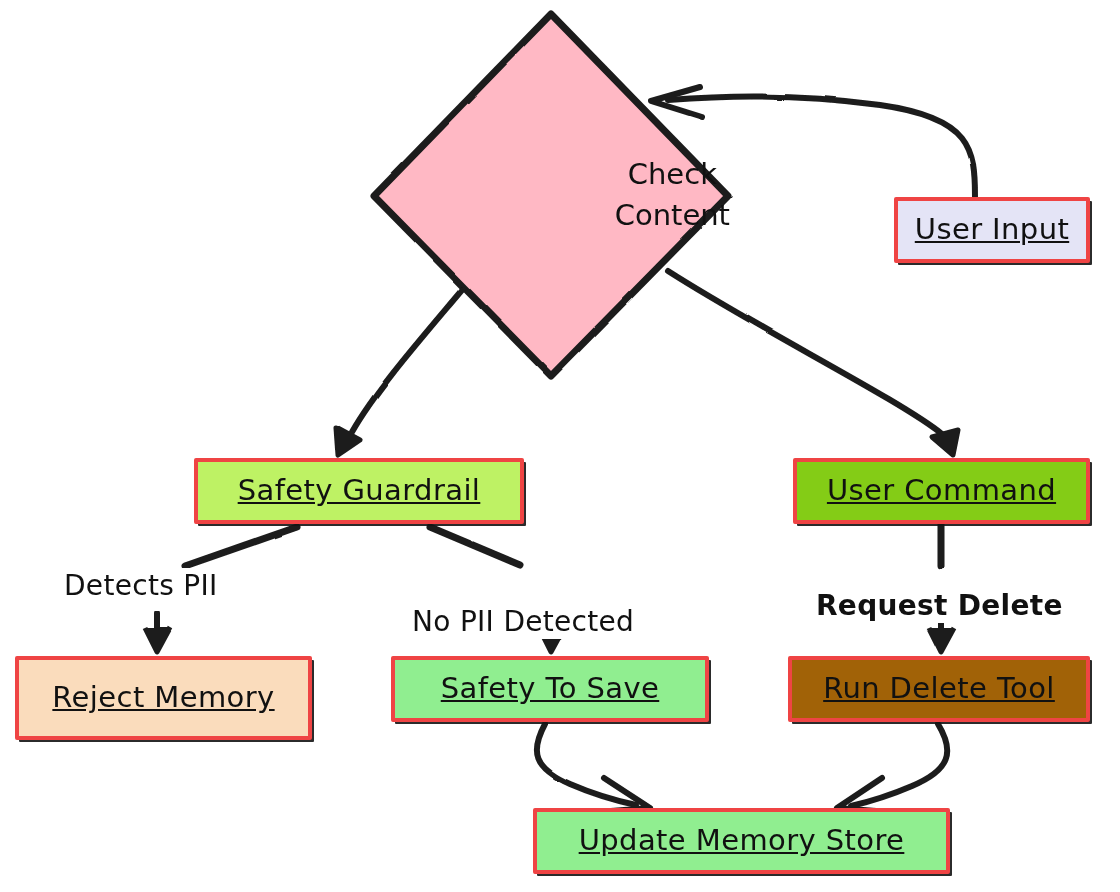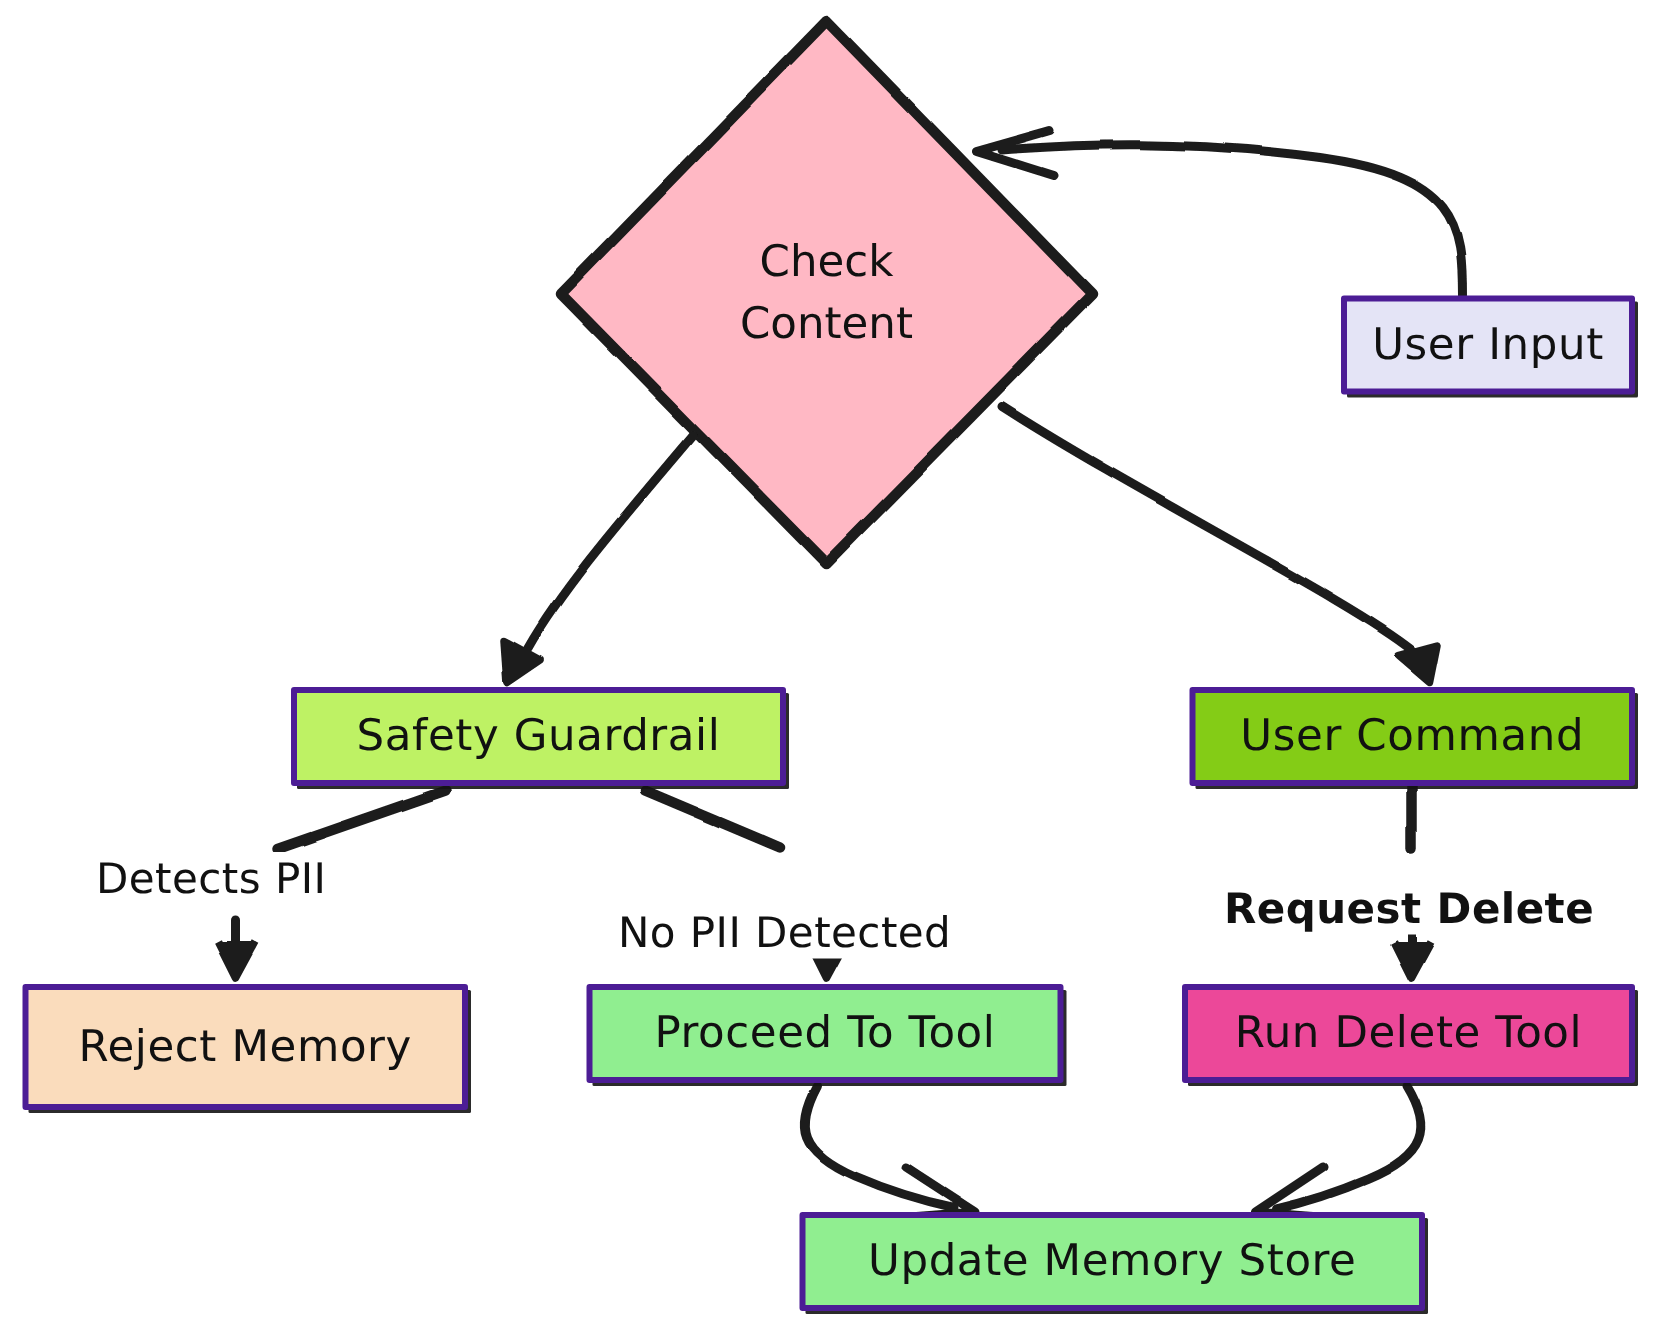--- a/index.html
+++ b/index.html
@@ -24,36 +24,37 @@
     position: absolute;
     box-sizing: border-box;
     display: flex;
     align-items: center;
     justify-content: center;
     text-align: center;
     color: #111111;
     z-index: 3;
   }
   .rect {
-    border: 4px solid #4c1d95;
+    border: 4px solid #ef4444;
     border-radius: 2px;
     box-shadow: 3px 3px 0 -1px rgba(20,20,20,0.9);
+    text-decoration: underline;
   }
   .rect-label {
     font-size: 29px;
     line-height: 1.1;
     letter-spacing: 0.4px;
     white-space: nowrap;
   }
   .diamond-wrap {
     position: absolute;
     z-index: 3;
     display: flex;
     align-items: center;
-    justify-content: center;
+    justify-content: flex-end;
   }
   .diamond-text {
     position: relative;
     z-index: 4;
     font-size: 29px;
     line-height: 1.42;
     text-align: center;
     color: #111111;
     white-space: pre-line;
   }
@@ -143,24 +144,24 @@
 
 <div class="node rect" style="left:793px; top:458px; width:297px; height:66px; background:#84cc16;">
   <span class="rect-label">User Command</span>
 </div>
 
 <div class="node rect" style="left:15px; top:656px; width:297px; height:84px; background:#fadcbc;">
   <span class="rect-label">Reject Memory</span>
 </div>
 
 <div class="node rect" style="left:391px; top:656px; width:318px; height:66px; background:#90ee90;">
-  <span class="rect-label">Proceed To Tool</span>
+  <span class="rect-label">Safety To Save</span>
 </div>
 
-<div class="node rect" style="left:788px; top:656px; width:302px; height:66px; background:#ec4899;">
+<div class="node rect" style="left:788px; top:656px; width:302px; height:66px; background:#a16207;">
   <span class="rect-label">Run Delete Tool</span>
 </div>
 
 <div class="node rect" style="left:533px; top:808px; width:417px; height:66px; background:#90ee90;">
   <span class="rect-label">Update Memory Store</span>
 </div>
 
 <div class="edge-label" style="left:58px; top:568px;">Detects PII</div>
 
 <div class="edge-label" style="left:406px; top:568px;margin-top:36px;">No PII Detected</div>

